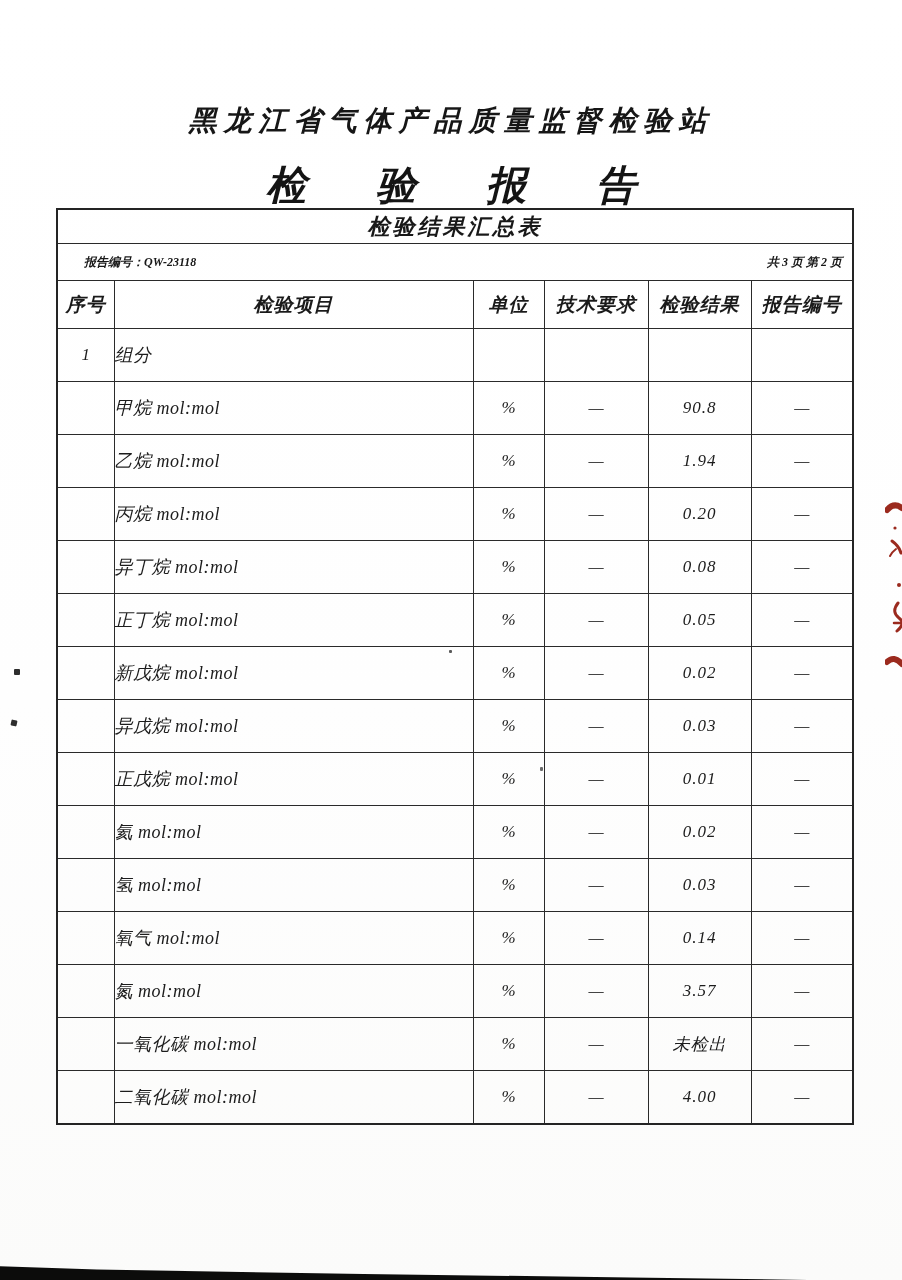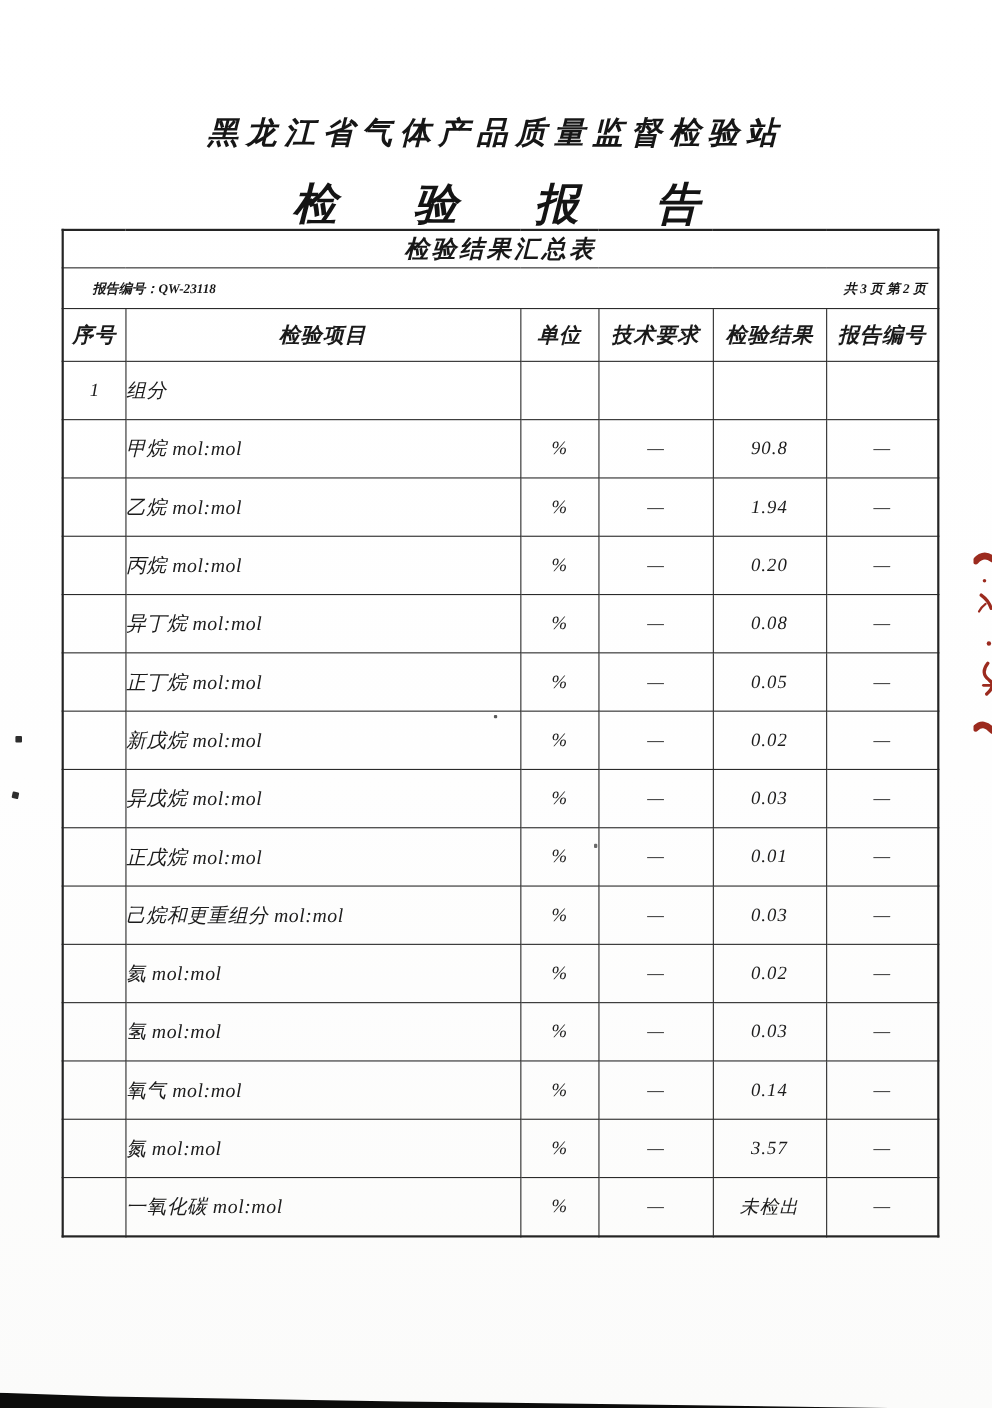--- a/index.html
+++ b/index.html
@@ -183,49 +183,41 @@
 
     <tr>
       <td class="c-no"></td>
       <td class="c-item">正戊烷 mol:mol</td>
       <td class="c-unit">%</td>
       <td class="c-req">—</td>
       <td class="c-result">0.01</td>
       <td class="c-concl">—</td>
     </tr>
 
-    <tr>
-      <td class="c-no"></td>
-      <td class="c-item">己烷和更重组分 mol:mol</td>
+
+    <tr>
+      <td class="c-no"></td>
+      <td class="c-item">氦 mol:mol</td>
+      <td class="c-unit">%</td>
+      <td class="c-req">—</td>
+      <td class="c-result">0.02</td>
+      <td class="c-concl">—</td>
+    </tr>
+
+    <tr>
+      <td class="c-no"></td>
+      <td class="c-item">氢 mol:mol</td>
       <td class="c-unit">%</td>
       <td class="c-req">—</td>
       <td class="c-result">0.03</td>
       <td class="c-concl">—</td>
     </tr>
 
     <tr>
       <td class="c-no"></td>
-      <td class="c-item">氦 mol:mol</td>
-      <td class="c-unit">%</td>
-      <td class="c-req">—</td>
-      <td class="c-result">0.02</td>
-      <td class="c-concl">—</td>
-    </tr>
-
-    <tr>
-      <td class="c-no"></td>
-      <td class="c-item">氢 mol:mol</td>
-      <td class="c-unit">%</td>
-      <td class="c-req">—</td>
-      <td class="c-result">0.03</td>
-      <td class="c-concl">—</td>
-    </tr>
-
-    <tr>
-      <td class="c-no"></td>
       <td class="c-item">氧气 mol:mol</td>
       <td class="c-unit">%</td>
       <td class="c-req">—</td>
       <td class="c-result">0.14</td>
       <td class="c-concl">—</td>
     </tr>
 
     <tr>
       <td class="c-no"></td>
       <td class="c-item">氮 mol:mol</td>
@@ -237,20 +229,28 @@
 
     <tr>
       <td class="c-no"></td>
       <td class="c-item">一氧化碳 mol:mol</td>
       <td class="c-unit">%</td>
       <td class="c-req">—</td>
       <td class="c-result">未检出</td>
       <td class="c-concl">—</td>
     </tr>
 
+    <tr>
+      <td class="c-no"></td>
+      <td class="c-item">二氧化碳 mol:mol</td>
+      <td class="c-unit">%</td>
+      <td class="c-req">—</td>
+      <td class="c-result">4.00</td>
+      <td class="c-concl">—</td>
+    </tr>
   </tbody>
   </table>
 
   <div class="speck s1"></div>
   <div class="speck s2"></div>
   <div class="speck s3"></div>
   <div class="speck s4"></div>
 
   <svg class="stamp-fragment" viewBox="0 0 17 178" xmlns="http://www.w3.org/2000/svg">
     <g id="stamp-strokes" fill="none" stroke-linecap="round" stroke="#9b2a1e">

